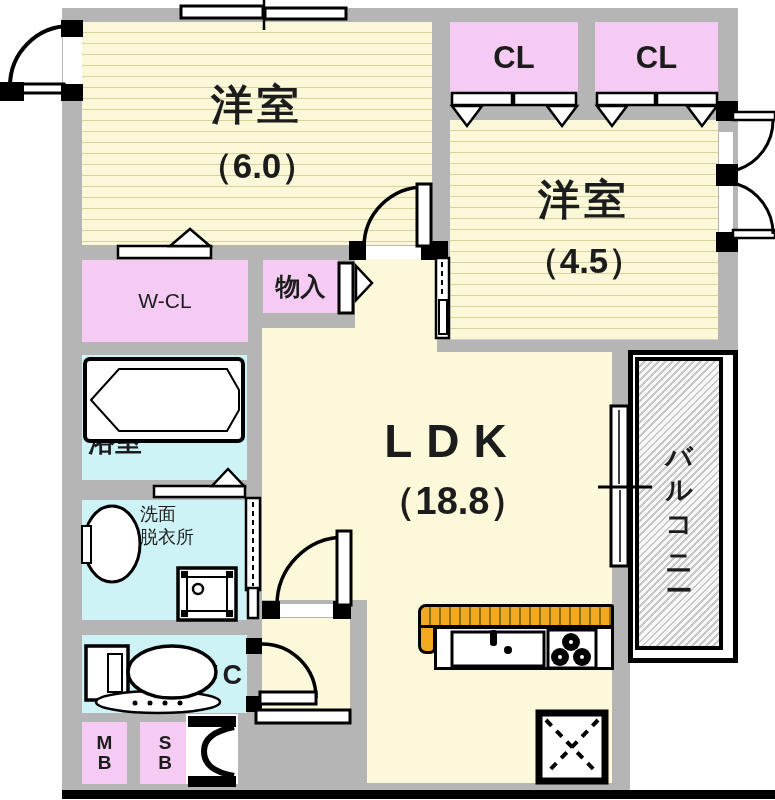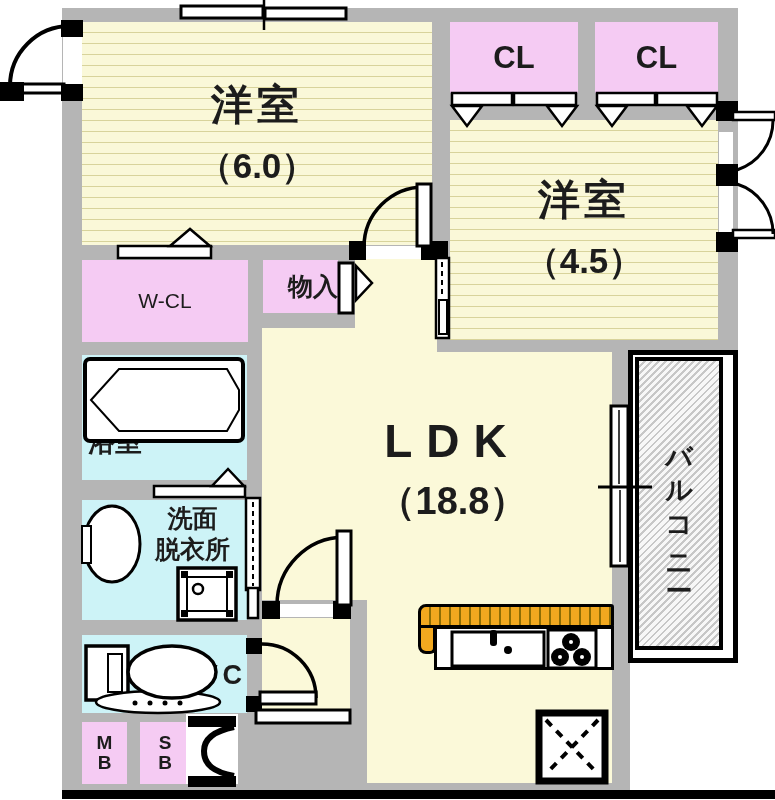--- a/index.html
+++ b/index.html
@@ -26,21 +26,21 @@
   .lbl{display:flex;align-items:center;justify-content:center;text-align:center;}
   .col{flex-direction:column;}
   .room-name{font-size:42px;font-weight:600;letter-spacing:4px;}
   .room-size{font-size:35px;font-weight:600;margin-top:10px;}
   .ldk-name{font-size:46px;font-weight:600;letter-spacing:14px;}
   .ldk-size{font-size:38px;font-weight:600;margin-top:8px;}
   .cl-lbl{font-size:31px;font-weight:600;}
   .wcl-lbl{font-size:21px;font-weight:400;}
   .sto-lbl{font-size:25px;font-weight:600;}
   .bath-lbl{font-size:27px;font-weight:600;}
-  .wash-lbl{font-size:25px;font-weight:700;line-height:1.25;white-space:pre-line;text-align:center;}
+  .wash-lbl{font-size:18px;font-weight:400;line-height:1.25;white-space:pre-line;}
   .wc-lbl{font-size:27px;font-weight:600;letter-spacing:5px;}
   .gen-lbl{font-size:30px;font-weight:600;letter-spacing:2px;}
   .box-lbl{font-size:19px;font-weight:600;line-height:1.05;white-space:pre-line;text-align:center;}
   
   .k-counter{background:repeating-linear-gradient(90deg,#f2a81f 0 8px,#8d6d05 8px 10px);border:3px solid #000;border-radius:8px 3px 3px 3px;box-sizing:border-box;}
   .k-end{background:#f2a81f;border:3px solid #000;border-top:none;border-radius:0 0 6px 8px;box-sizing:border-box;}
   .k-cab{background:#fff;border:3px solid #000;box-sizing:border-box;}
   svg{display:block;}
   .overlay{position:absolute;left:0;top:0;pointer-events:none;}
 </style>
@@ -63,21 +63,21 @@
   <div class="abs pink lbl" style="left:450px;top:22px;width:128px;height:71px;">
     <span class="cl-lbl">CL</span>
   </div>
   <div class="abs pink lbl" style="left:595px;top:22px;width:123px;height:71px;">
     <span class="cl-lbl">CL</span>
   </div>
   <div class="abs tatami" style="left:450px;top:120px;width:268px;height:220px;"></div>
   <div class="abs pink lbl" style="left:82px;top:260px;width:166px;height:82px;">
     <span class="wcl-lbl">W-CL</span>
   </div>
-  <div class="abs pink lbl" style="left:263px;top:260px;width:75px;height:53px;justify-content:flex-end;">
+  <div class="abs pink lbl" style="left:263px;top:260px;width:75px;height:53px;">
     <span class="sto-lbl">物入</span>
   </div>
   <div class="abs cyan" style="left:82px;top:355px;width:165px;height:125px;"></div>
   <div class="abs cyan" style="left:82px;top:500px;width:165px;height:120px;"></div>
   <div class="abs cyan" style="left:82px;top:635px;width:165px;height:78px;"></div>
   <div class="abs pink lbl" style="left:82px;top:722px;width:45px;height:62px;">
     <span class="box-lbl">M
 B</span>
   </div>
   <div class="abs pink lbl" style="left:140px;top:722px;width:50px;height:62px;">

